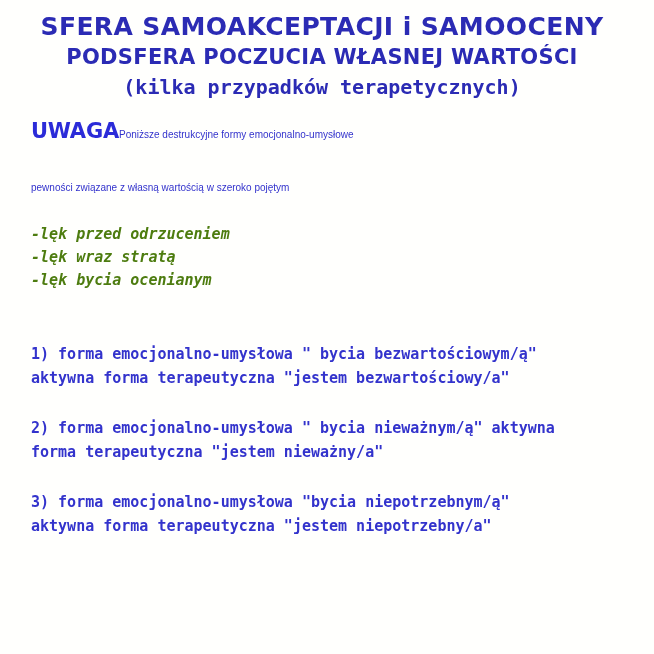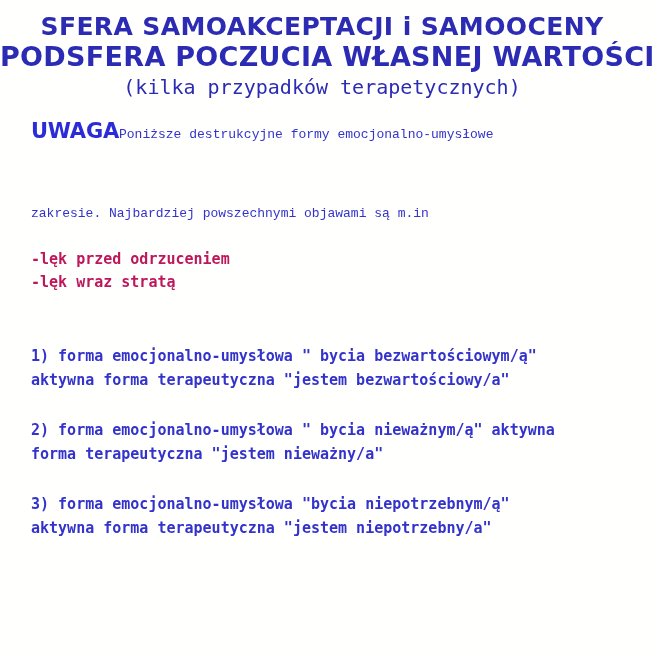--- a/index.html
+++ b/index.html
@@ -31,28 +31,28 @@
   .title-line {
     color: #2b2bb4;
     font-family: "DejaVu Sans", "Liberation Sans", sans-serif;
     font-weight: bold;
     font-size: 25px;
     letter-spacing: 0.4px;
     line-height: 31px;
     white-space: nowrap;
   }
   .title-line-2 {
-    font-size: 27px;
+    font-size: 21px;
     line-height: 30px;
     letter-spacing: 0.3px;
   }
   .subtitle-line {
     color: #2b2bb4;
     font-family: "DejaVu Sans Mono", "Liberation Mono", monospace;
-    font-weight: normal;
+    font-weight: bold;
     font-size: 20px;
     line-height: 30px;
     white-space: nowrap;
     text-align: center;
   }
 
   
   .body-area {
     padding-left: 31px;
     padding-right: 18px;
@@ -67,35 +67,36 @@
   }
   .note-para .uwaga {
     font-family: "DejaVu Sans", "Liberation Sans", sans-serif;
     font-weight: bold;
     font-size: 21px;
     color: #2b2bd8;
     letter-spacing: -0.2px;
     text-align: center;
   }
   .note-para .note-text {
-    font-family: Liberation Mono, monospace;
-    font-size: 13px;
+    font-family: Liberation Sans, sans-serif;
+    font-size: 10px;
     color: #3333cc;
   }
 
   .symptom-list {
     margin-top: 22px;
   }
   .symptom-item {
-    color: #be185d;
+    color: #4d7c0f;
     font-family: "DejaVu Sans Mono", "Liberation Mono", monospace;
     font-weight: bold;
     font-size: 15px;
     line-height: 23px;
     white-space: nowrap;
+    font-style: italic;
   }
 
   .forms-list {
     margin-top: 50px;
   }
   .form-entry {
     color: #3333cc;
     font-family: "DejaVu Sans Mono", "Liberation Mono", monospace;
     font-weight: bold;
     font-size: 15px;
@@ -117,27 +118,27 @@
     <div class="title-line">SFERA SAMOAKCEPTACJI i SAMOOCENY</div>
     <div class="title-line title-line-2">PODSFERA POCZUCIA WŁASNEJ WARTOŚCI</div>
     <div class="subtitle-line">(kilka przypadków terapetycznych)</div>
   </div>
 
   <div class="body-area">
 
     <div class="note-para">
       <span class="uwaga">UWAGA</span><span class="note-text">Poniższe destrukcyjne formy emocjonalno-umysłowe</span><br>
       <br>
-      <br>
-      <span class="note-text">zakresie. Najbardziej powszechnymi objawami są m.in</span>
+      <span class="note-text">pewności związane z własną wartością w szeroko pojętym</span><br>
     </div>
 
     <div class="symptom-list">
       <div class="symptom-item">-lęk przed odrzuceniem</div>
       <div class="symptom-item">-lęk wraz stratą</div>
+      <div class="symptom-item">-lęk bycia ocenianym</div>
     </div>
 
     <div class="forms-list">
 
       <div class="form-entry">
         <div class="form-line">1) forma emocjonalno-umysłowa " bycia bezwartościowym/ą"</div>
         <div class="form-line">aktywna forma terapeutyczna "jestem bezwartościowy/a"</div>
       </div>
 
       <div class="form-entry">

